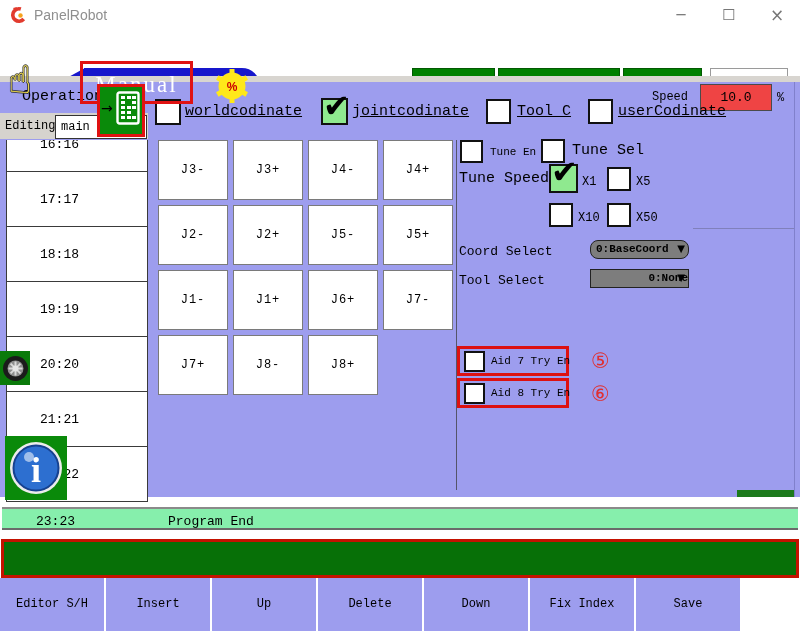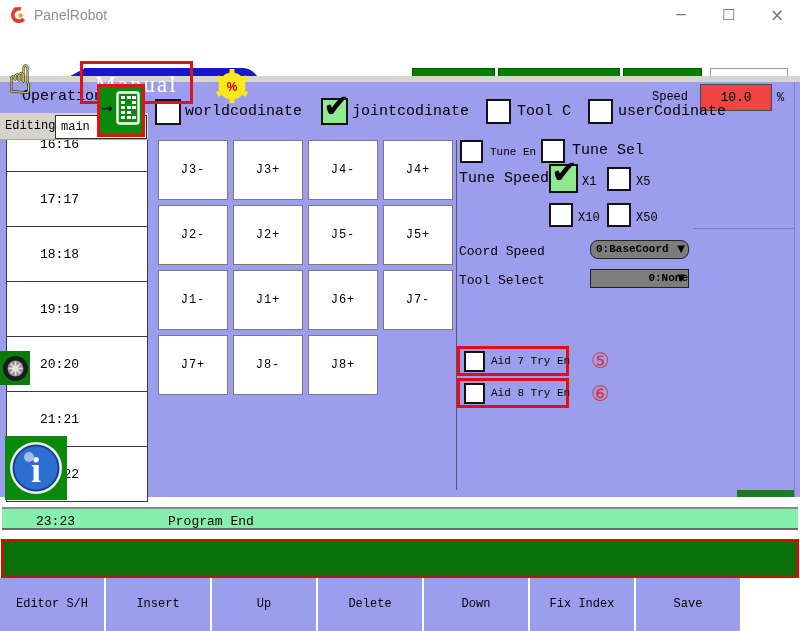--- a/index.html
+++ b/index.html
@@ -56,21 +56,21 @@
   .tabstrip { position:absolute; left:0; top:31px; width:148px; height:26px; background:#d6d3ce; }
   .edit-label { position:absolute; left:5px; top:37px; font-size:12px; }
   .edit-input { position:absolute; left:55px; top:33px; width:92px; height:24px; background:#fff;
     border:1px solid #333; font-size:12px; line-height:22px; padding-left:5px; }
   
   .cb { position:absolute; background:#fff; border:2px solid #111; }
   .cb .chk { display:none; position:absolute; left:0px; top:-10px; font-size:32px; line-height:1;
     color:#000; font-family:"DejaVu Sans",sans-serif; }
   .cb.checked { background:#8fe98f; }
   .cb.checked .chk { display:block; }
-  .cb-lab { position:absolute; font-size:15px; white-space:nowrap; }
+  .cb-lab { position:absolute; font-size:15px; white-space:nowrap;text-decoration:underline; }
   
   .jog-grid { position:absolute; left:158px; top:58px; display:grid;
     grid-template-columns:repeat(4,70px); grid-auto-rows:60px; gap:5px; }
   .jog { background:#fff; border:1px solid #7a7a7a; font-size:12px; letter-spacing:1px;
     display:flex; align-items:center; justify-content:center;
     font-family:"Liberation Mono","DejaVu Sans Mono",monospace; }
   .vdivider { position:absolute; left:456px; top:58px; width:1px; height:350px; background:#55556a; }
   .hline { position:absolute; left:693px; top:146px; width:101px; height:1px; background:#8080bb; }
   .rborder { position:absolute; left:794px; top:0; width:1px; height:415px; background:#8080cc; }
   .greenbar-br { position:absolute; left:737px; top:408px; width:57px; height:7px; background:#1d7a1d; }
@@ -241,21 +241,21 @@
   <div class="cb" style="left:607px;top:85px;width:24px;height:24px;">
     </div>
   <span class="x-lab" style="left:636px;top:93px;">X5</span>
   <div class="cb" style="left:549px;top:121px;width:24px;height:24px;">
     </div>
   <span class="x-lab" style="left:578px;top:129px;">X10</span>
   <div class="cb" style="left:607px;top:121px;width:24px;height:24px;">
     </div>
   <span class="x-lab" style="left:636px;top:129px;">X50</span>
 
-  <span class="sel-lab" style="top:162px;">Coord Speed</span>
+  <span class="sel-lab" style="top:162px;">Coord Select</span>
   <div class="dd" style="top:158px;border-radius:8px;">
     <span>0:BaseCoord</span>
     <span class="arr">▼</span>
   </div>
   <span class="sel-lab" style="top:191px;">Tool Select</span>
   <div class="dd" style="top:187px;text-align:right;">
     <span>0:None</span>
     <span class="arr">▼</span>
   </div>
 

